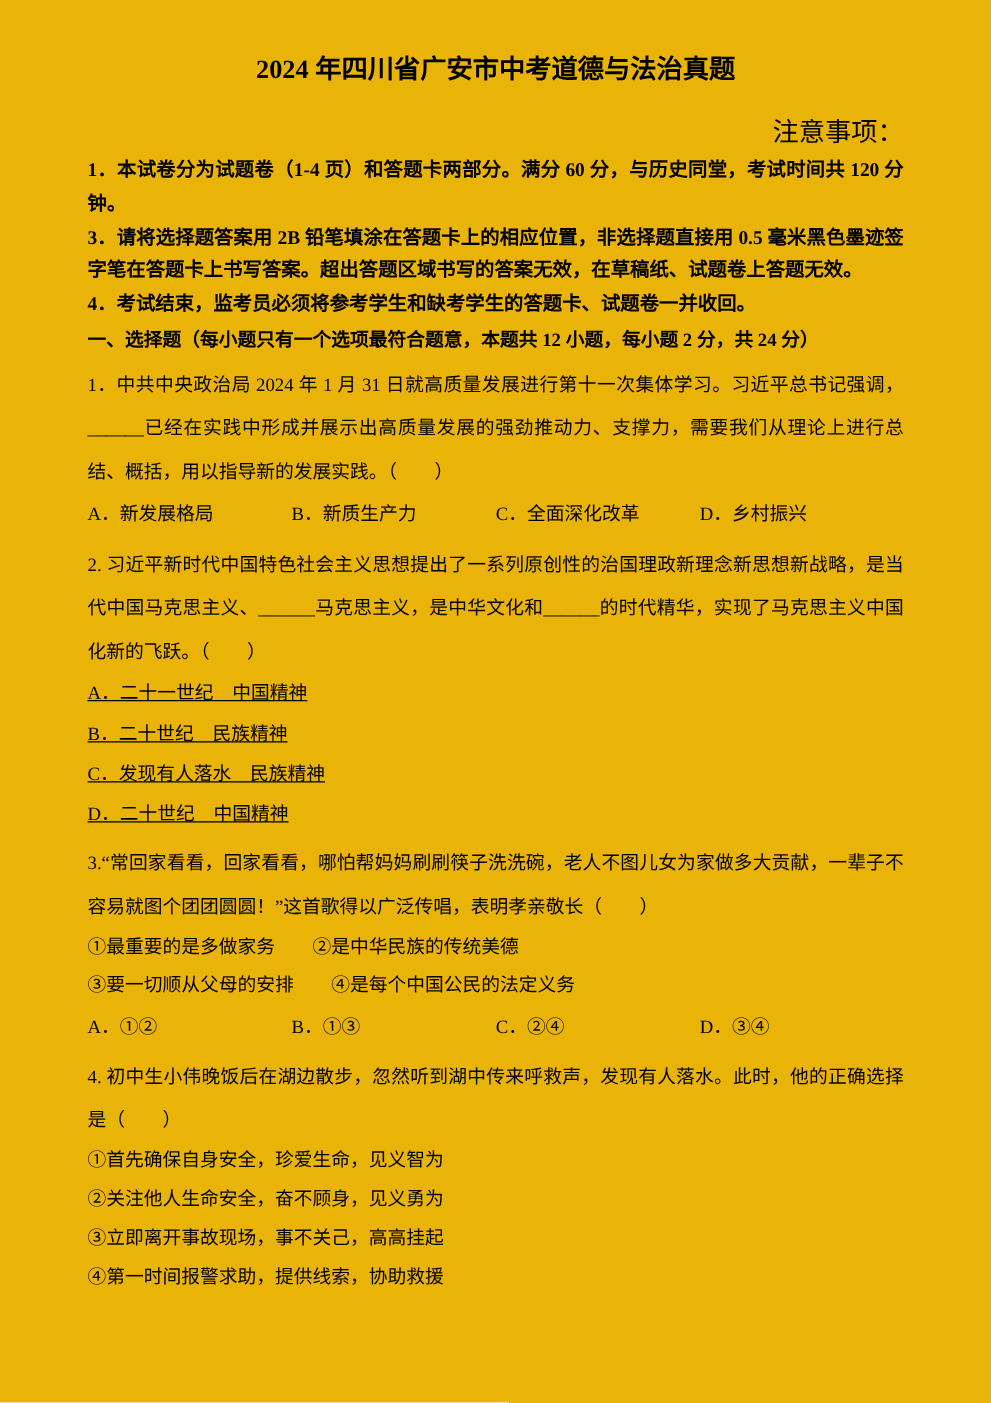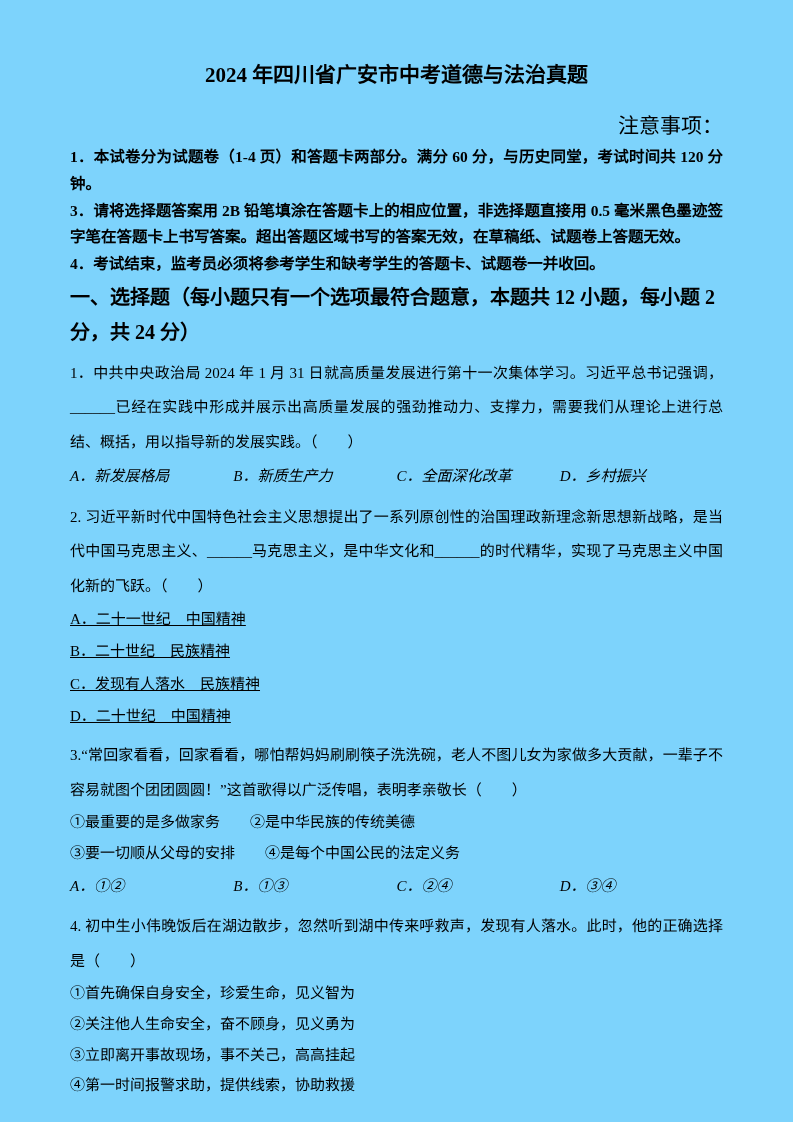--- a/index.html
+++ b/index.html
@@ -5,22 +5,22 @@
   html, body {
     margin: 0;
     padding: 0;
     background: #ffffff;
   }
   .page {
     position: relative;
     width: 793px;
     height: 1122px;
     box-sizing: border-box;
-    padding: 60px 70px 30px 70px;
-    background: #7dd3fc;
+    padding: 40px 70px 30px 70px;
+    background: #eab308;
     color: #000000;
     font-family: "Liberation Serif", "DejaVu Serif", serif;
     font-size: 15px;
     overflow: hidden;
   }
   .title {
     margin: 0 0 16px 0;
     text-align: center;
     font-size: 21px;
     font-weight: 700;
@@ -36,21 +36,21 @@
   .notice {
     margin: 0;
     font-weight: 700;
     font-size: 15.5px;
     line-height: 1.72;
     text-align: justify;
   }
   .section-heading {
     margin: 2px 0 0 0;
     font-weight: 700;
-    font-size: 20px;
+    font-size: 15px;
     line-height: 1.75;
   }
   .question {
     margin-top: 6px;
   }
   .stem {
     margin: 0;
     line-height: 2.3;
     text-align: justify;
   }
@@ -63,21 +63,20 @@
     line-height: 2.15;
     text-decoration: underline;
   }
   .options-row {
     display: grid;
     grid-template-columns: repeat(4, 1fr);
     line-height: 2.3;
   }
   .option {
     white-space: nowrap;
-    font-style: italic;
   }
 </style>
 </head>
 <body>
 
 <div class="page">
   <h1 class="title">2024 年四川省广安市中考道德与法治真题</h1>
   <p class="notice-heading">注意事项：</p>
   <div id="notices">
       <p class="notice">1．本试卷分为试题卷（1-4 页）和答题卡两部分。满分 60 分，与历史同堂，考试时间共 120 分钟。</p>

